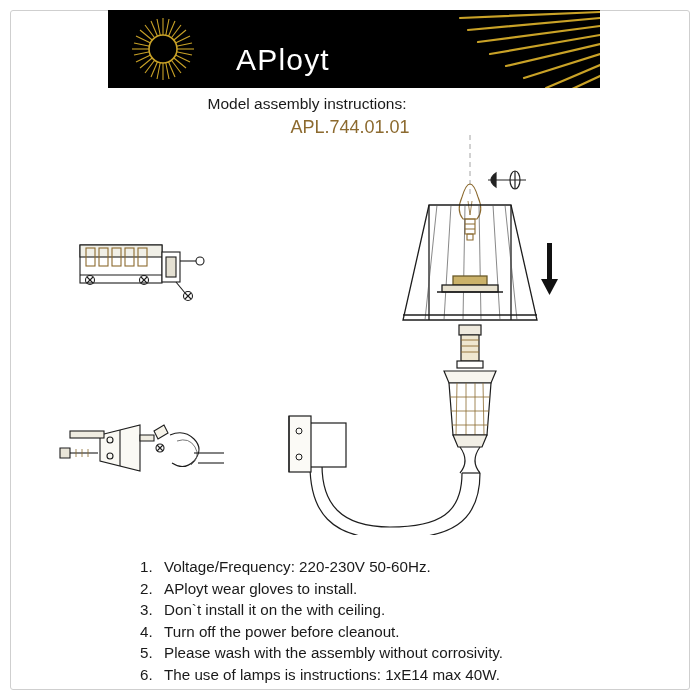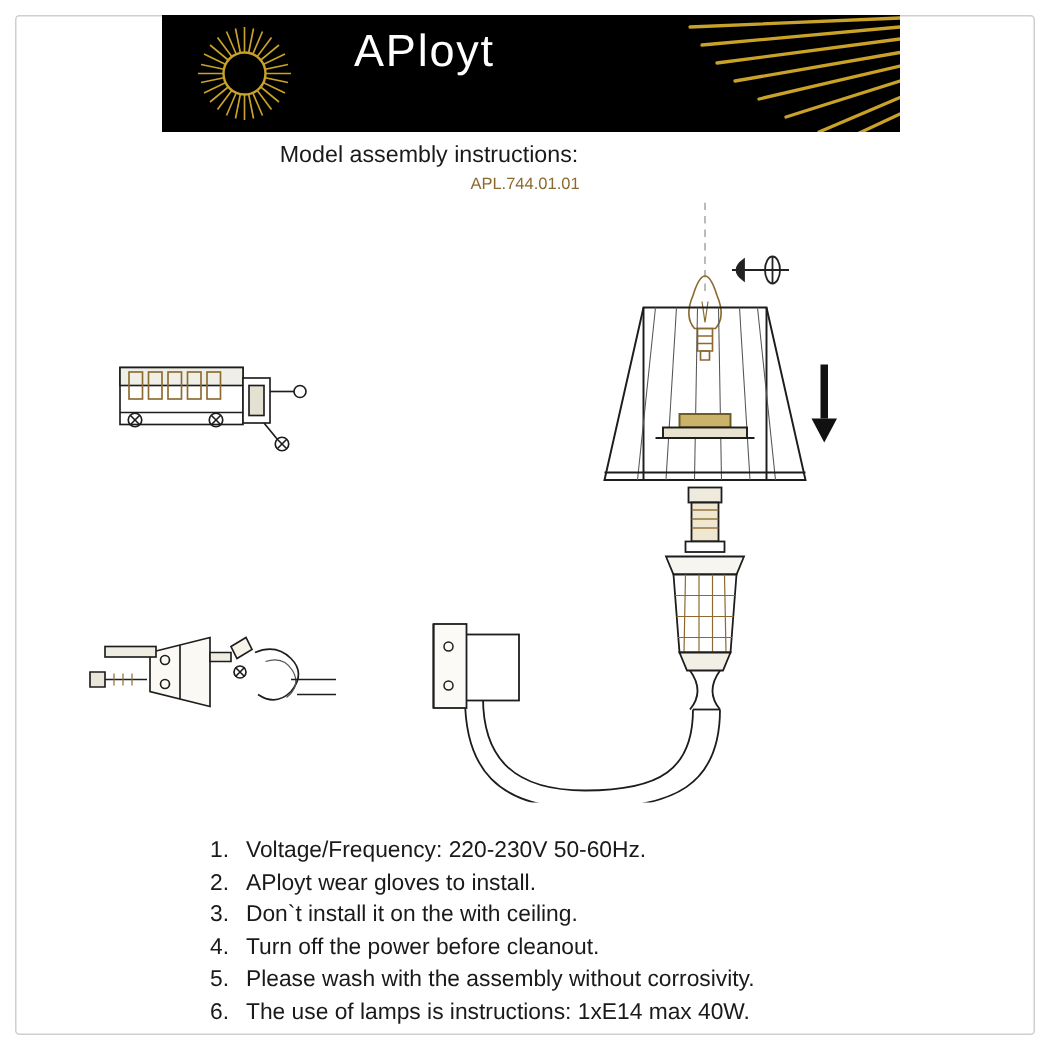--- a/index.html
+++ b/index.html
@@ -46,21 +46,21 @@
   .brand-sun {
     position: absolute;
     left: 22px;
     top: 6px;
     width: 66px;
     height: 66px;
   }
   .brand-name {
     position: absolute;
     left: 128px;
-    top: 8px;
+    top: 33px;
     font-size: 30px;
     letter-spacing: 1.2px;
     color: #ffffff;
     font-family: "Liberation Sans", sans-serif;
     font-weight: 400;
   }
   .rays {
     position: absolute;
     right: 0;
     top: 0;
@@ -70,28 +70,29 @@
 
   
   .title {
     position: absolute;
     left: 0;
     top: 95px;
     width: 572px;
     text-align: center;
     font-size: 15.5px;
     color: #1a1a1a;
+    padding-left: 21px;
   }
   .model-code {
     position: absolute;
     left: 0;
     top: 117px;
     width: 700px;
     text-align: center;
-    font-size: 11px;
+    font-size: 18px;
     color: #8c6a2f;
   }
 
   
   .diagram {
     position: absolute;
     left: 10px;
     top: 135px;
     width: 680px;
     height: 400px;

